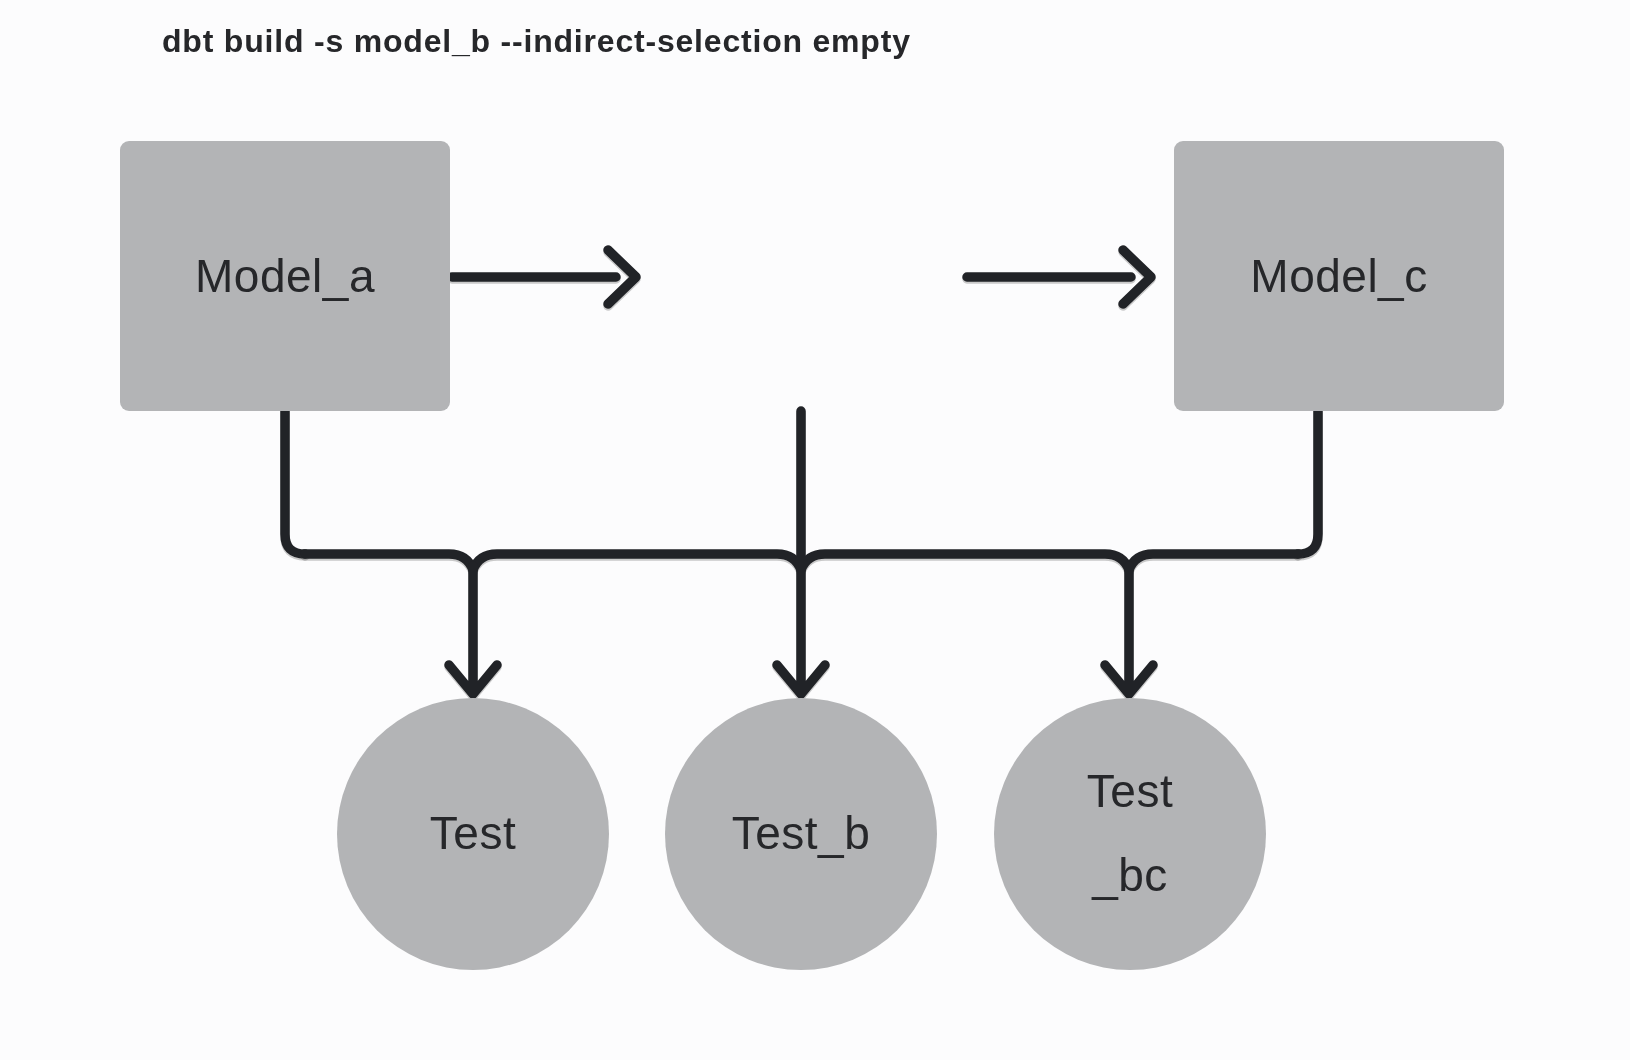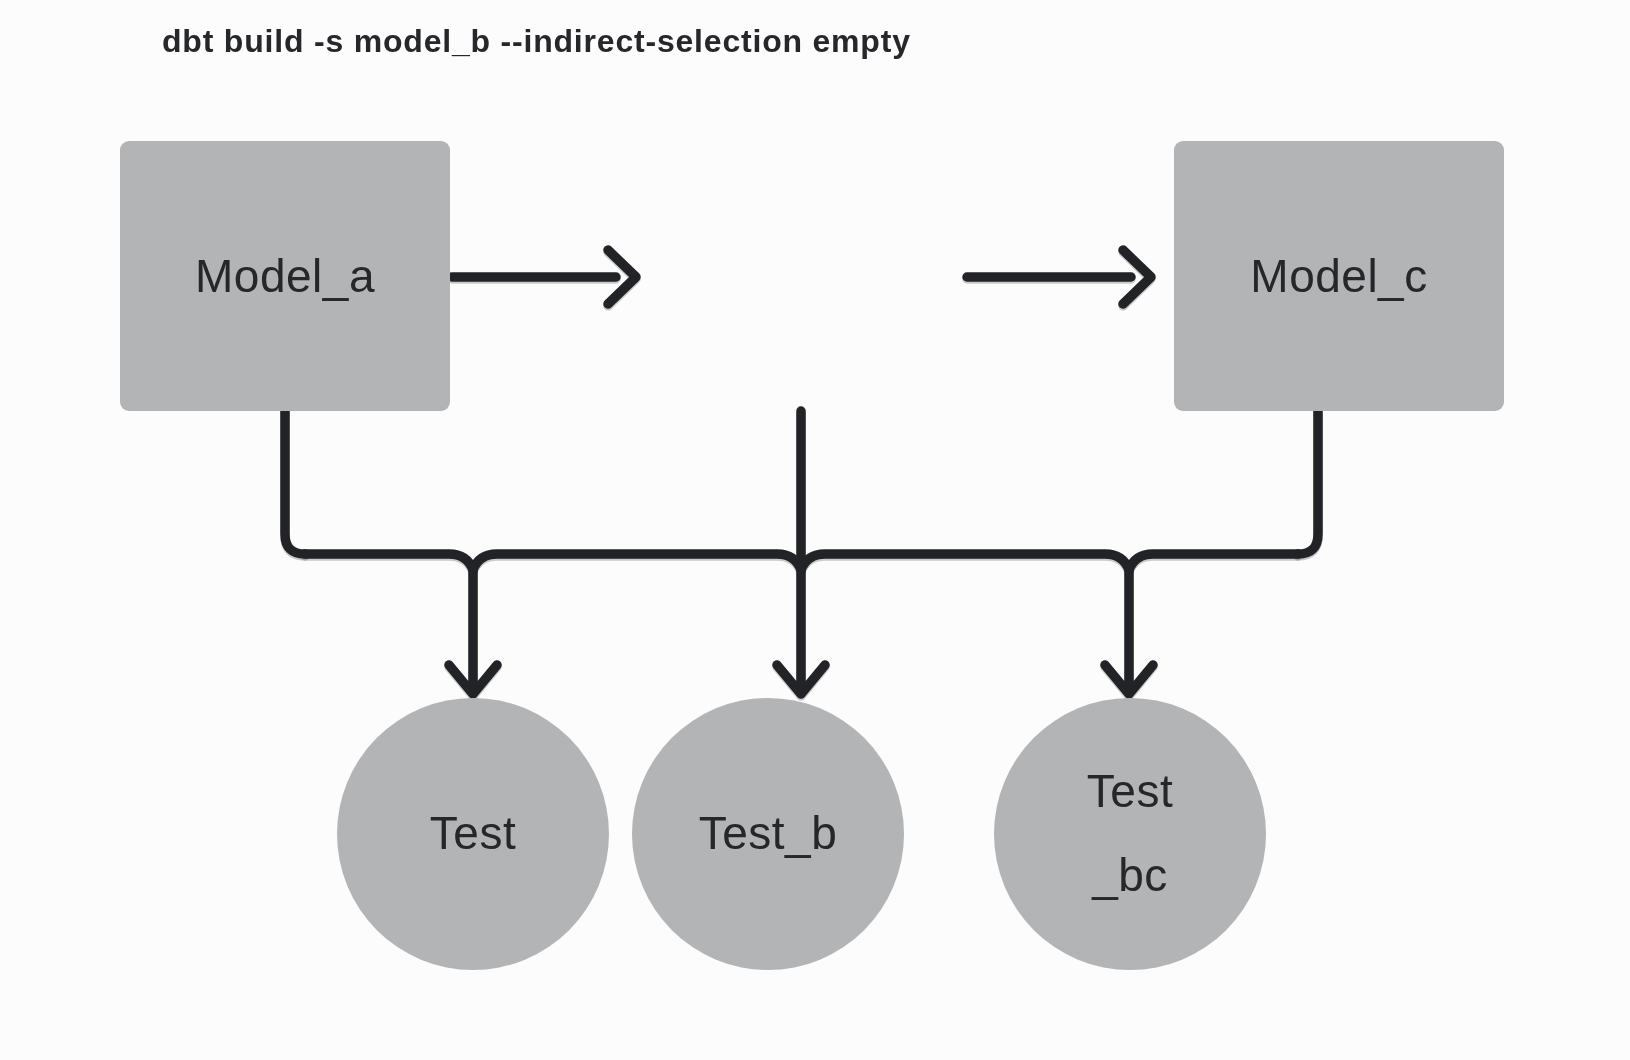--- a/index.html
+++ b/index.html
@@ -72,21 +72,21 @@
     display: flex;
     align-items: center;
     justify-content: center;
     text-align: center;
     color: var(--text-dark);
     font-size: 46px;
     letter-spacing: 0.5px;
     line-height: 1.82;
   }
   .test-ab { left: 337px; }
-  .test-b  { left: 632px; }
+  .test-b  { left: 665px; }
   .test-bc { left: 994px; }
   .test-label { display: flex; flex-direction: column; }
   .test-label span:empty { display: none; }
 </style>
 </head>
 <body>
 
 <div class="canvas">
 
   <div class="diagram-title">dbt build -s model_b --indirect-selection empty</div>

